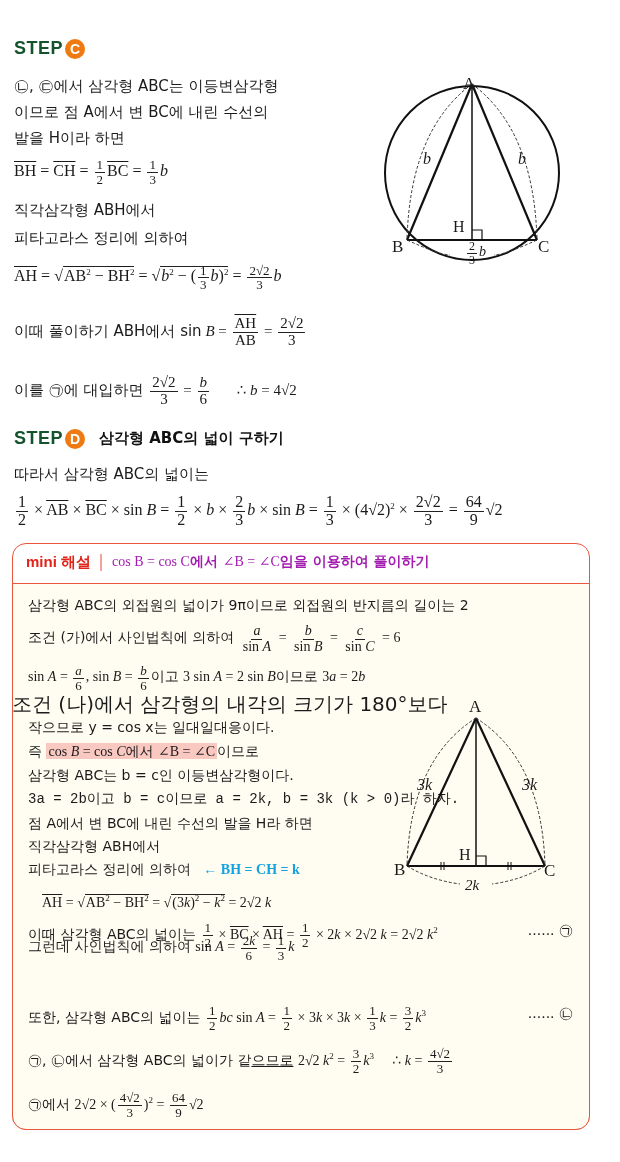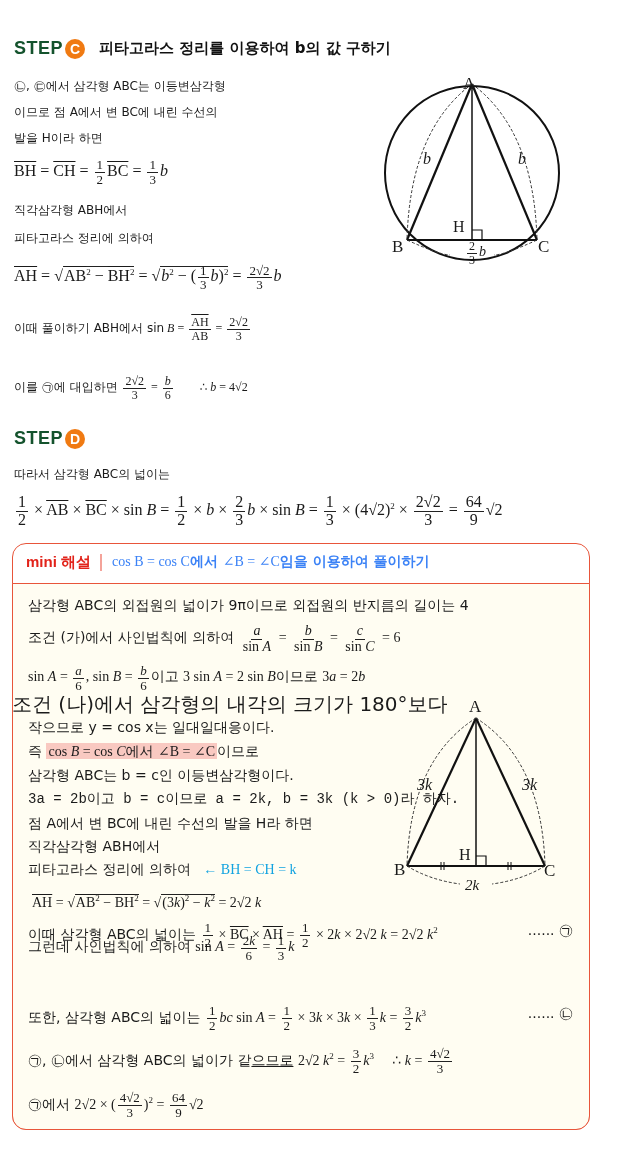--- a/index.html
+++ b/index.html
@@ -6,49 +6,48 @@
   body{width:620px;height:1162px;position:relative;overflow:hidden;
        font-family:"DejaVu Sans","Liberation Sans",sans-serif;color:#1a1a1a;}
   .serif{font-family:"Liberation Serif","DejaVu Serif",serif;}
   .it{font-style:italic;font-family:"Liberation Serif","DejaVu Serif",serif;}
   .abs{position:absolute;white-space:nowrap;}
   .step-head{position:absolute;display:flex;align-items:center;gap:14px;}
   .step-word{font-family:"Liberation Sans",sans-serif;font-weight:700;font-size:18px;color:#14532d;letter-spacing:0.5px;}
   .step-badge{display:inline-flex;align-items:center;justify-content:center;width:20px;height:20px;border-radius:50%;
               background:#f07a12;color:#fff;font-family:"Liberation Sans",sans-serif;font-weight:700;font-size:14px;margin-left:2px;}
   .step-title{font-weight:700;font-size:15px;color:#111;}
-  .line{position:absolute;font-size:12px;white-space:nowrap;line-height:20px;}
+  .line{position:absolute;font-size:15px;white-space:nowrap;line-height:20px;}
   .ov{text-decoration:overline;}
   .frac{display:inline-flex;flex-direction:column;align-items:center;vertical-align:middle;line-height:1.05;margin:0 2px;font-family:"Liberation Serif",serif;}
   .frac .n{border-bottom:1px solid #222;padding:0 2px;}
   .frac .d{padding:0 2px;}
   .small-frac{font-size:13px;}
   .sq{font-family:"Liberation Serif",serif;}
   .sq .rad{border-top:1px solid #222;padding-left:1px;}
   sup{font-size:9px;}
   .mini-outer{position:absolute;left:12px;top:543px;width:576px;height:585px;border:1.5px solid #e8553a;border-radius:14px;background:#fff;}
   .mini-inner{position:absolute;left:12px;top:583px;width:576px;height:545px;border:1.5px solid #e8553a;border-top:1.5px solid #e8553a;
               border-radius:0 0 14px 14px;background:#fffdf2;}
   .mini-label{position:absolute;left:26px;top:553px;font-family:"Liberation Sans",sans-serif;font-weight:700;font-size:15px;color:#e2231a;}
   .mini-sep{position:absolute;left:100px;top:554px;width:1.5px;height:17px;background:#f4a39a;}
-  .mini-title{position:absolute;left:112px;top:553px;font-size:14px;color:#3b82f6;font-weight:700;white-space:nowrap;}
+  .mini-title{position:absolute;left:112px;top:553px;font-size:14px;color:#a21caf;font-weight:700;white-space:nowrap;}
   .mini-title .serif{font-weight:400;}
   .hl{background:#f9c9c1;padding:0 2px;}
-  .cyan{color:#12a3e0;font-weight:400;}
+  .cyan{color:#12a3e0;font-weight:700;}
   .fig svg{position:absolute;}
 </style>
 </head>
 <body>
 
 <div class="step-head" style="left:14px;top:38px;">
   <span style="display:inline-flex;align-items:center;">
     <span class="step-word">STEP</span>
     <span class="step-badge">C</span>
   </span>
-  <span class="step-title">피타고라스 정리를 이용하여 b의 값 구하기</span>
 </div>
 
 <div class="line" style="left:14px;top:76px;">㉡, ㉢에서 삼각형 ABC는 이등변삼각형</div>
 <div class="line" style="left:14px;top:102px;">이므로 점 A에서 변 BC에 내린 수선의</div>
 <div class="line" style="left:14px;top:128px;">발을 H이라 하면</div>
 
 <div class="line serif" style="left:14px;top:158px;font-size:16px;text-align:center;">
   <span class="ov">BH</span> = <span class="ov">CH</span> = <span class="frac small-frac">
       <span class="n">1</span>
       <span class="d">2</span>
@@ -118,20 +117,21 @@
         <span class="d">3</span>
       </span><span class="it" style="font-size:14px;">b</span>
   </span>
 </div>
 
 <div class="step-head" style="left:14px;top:428px;">
   <span style="display:inline-flex;align-items:center;">
     <span class="step-word">STEP</span>
     <span class="step-badge">D</span>
   </span>
+  <span class="step-title">삼각형 ABC의 넓이 구하기</span>
 </div>
 <div class="line" style="left:14px;top:464px;">따라서 삼각형 ABC의 넓이는</div>
 <div class="line serif" style="left:14px;top:494px;font-size:16px;">
   <span class="frac">
       <span class="n">1</span>
       <span class="d">2</span>
     </span> × <span class="ov">AB</span> × <span class="ov">BC</span> × sin <span class="it">B</span> = <span class="frac">
       <span class="n">1</span>
       <span class="d">2</span>
     </span> × <span class="it">b</span> × <span class="frac">
@@ -150,21 +150,21 @@
 </div>
 
 <div class="mini-outer"></div>
 <div class="mini-inner"></div>
 <div class="mini-label">mini 해설</div>
 <div class="mini-sep"></div>
 <div class="mini-title">
   <span class="serif">cos B = cos C</span><span>에서</span> <span class="serif">∠B = ∠C</span><span>임을 이용하여 풀이하기</span>
 </div>
 
-<div class="line" style="left:28px;top:595px;font-size:14px;">삼각형 ABC의 외접원의 넓이가 9π이므로 외접원의 반지름의 길이는 4</div>
+<div class="line" style="left:28px;top:595px;font-size:14px;">삼각형 ABC의 외접원의 넓이가 9π이므로 외접원의 반지름의 길이는 2</div>
 <div class="line" style="left:28px;top:624px;font-size:14px;">
   조건 (가)에서 사인법칙에 의하여 <span class="serif"><span class="frac">
         <span class="n it">a</span>
         <span class="d">sin <i>A</i></span>
       </span> = <span class="frac">
         <span class="n it">b</span>
         <span class="d">sin <i>B</i></span>
       </span> = <span class="frac">
         <span class="n it">c</span>
         <span class="d">sin <i>C</i></span>
@@ -185,21 +185,21 @@
   즉 <span class="hl"><span class="serif">cos <i>B</i> = cos <i>C</i></span>에서 <span class="serif">∠B = ∠C</span></span>이므로
 </div>
 <div class="line" style="left:28px;top:765px;font-size:14px;">삼각형 ABC는 b = c인 이등변삼각형이다.</div>
 <div class="line" style="left:28px;top:789px;font-size:14px;font-family:Liberation Mono, monospace;">3a = 2b이고 b = c이므로 a = 2k, b = 3k (k &gt; 0)라 하자.</div>
 <div class="line" style="left:28px;top:813px;font-size:14px;">점 A에서 변 BC에 내린 수선의 발을 H라 하면</div>
 <div class="line" style="left:28px;top:836px;font-size:14px;">직각삼각형 ABH에서</div>
 <div class="line" style="left:28px;top:859px;font-size:14px;">
   <span>피타고라스 정리에 의하여</span>
   <span class="cyan serif" style="margin-left:8px;">← BH = CH = k</span>
 </div>
-<div class="line serif" style="left:32px;top:888px;font-size:14px;">
+<div class="line serif" style="left:42px;top:888px;font-size:14px;">
   <span class="ov">AH</span> = √<span class="sq"><span class="rad"><span class="ov">AB</span><sup>2</sup> − <span class="ov">BH</span><sup>2</sup></span></span> = √<span class="sq"><span class="rad">(3<i>k</i>)<sup>2</sup> − <i>k</i><sup>2</sup></span></span> = 2√2 <i>k</i>
 </div>
 <div class="line" style="left:28px;top:920px;font-size:14px;width:545px;">
   이때 삼각형 ABC의 넓이는 <span class="serif"><span class="frac small-frac">
         <span class="n">1</span>
         <span class="d">2</span>
       </span> × <span class="ov">BC</span> × <span class="ov">AH</span> = <span class="frac small-frac">
         <span class="n">1</span>
         <span class="d">2</span>
       </span> × 2<i>k</i> × 2√2 <i>k</i> = 2√2 <i>k</i><sup>2</sup></span>

